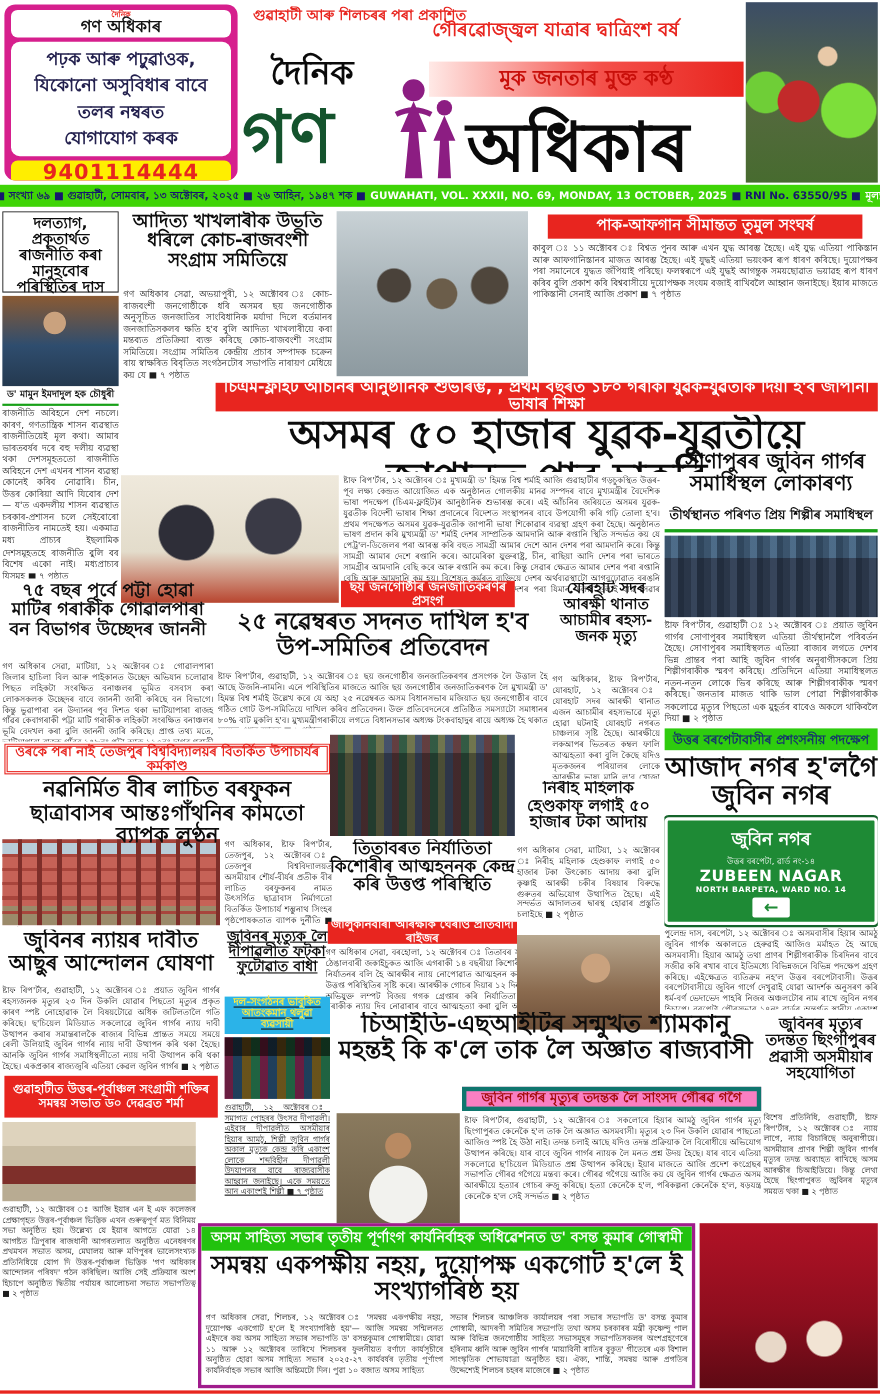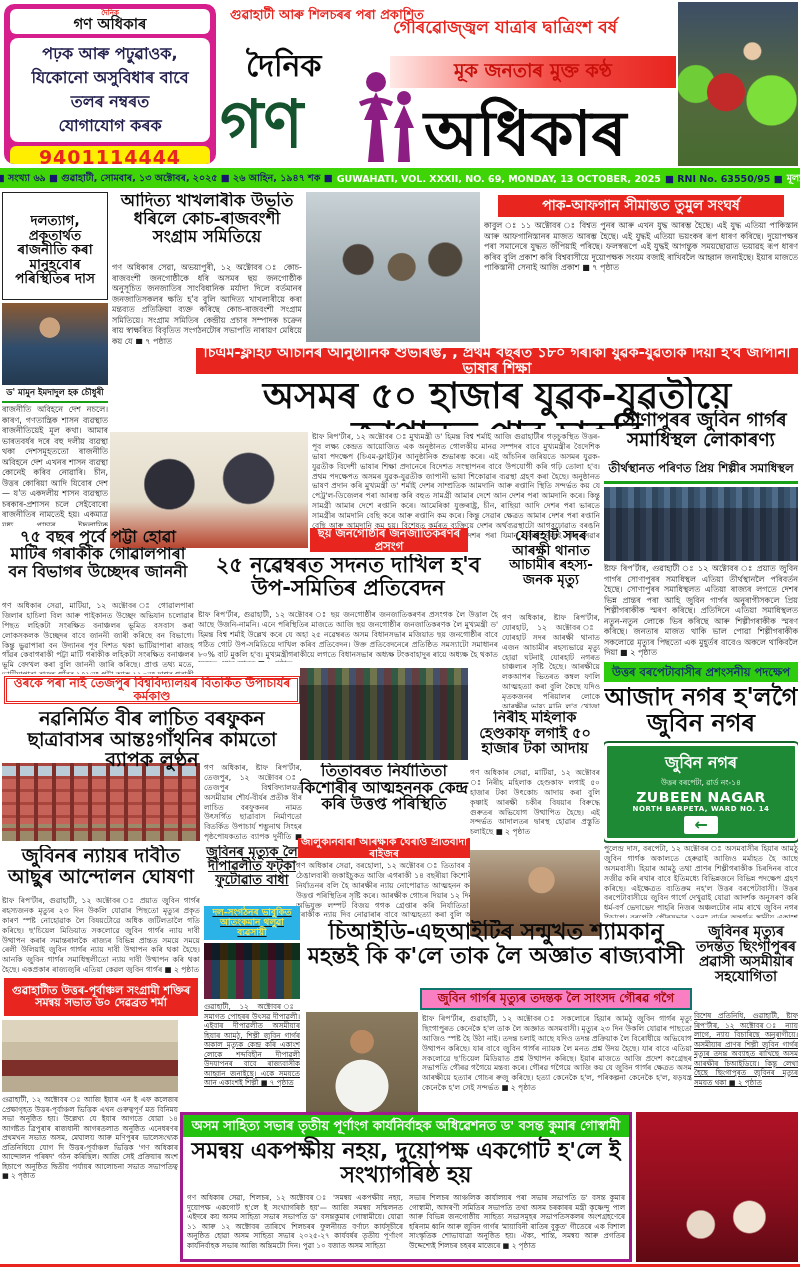--- a/index.html
+++ b/index.html
@@ -5,21 +5,21 @@
   html,body{margin:0;padding:0;background:#fff;}
   #page{position:relative;width:800px;height:1269px;background:#fff;
         font-family:"DejaVu Sans",sans-serif;color:#111;overflow:hidden;}
   .blk{position:absolute;overflow:hidden;}
   .hl{font-weight:bold;text-align:center;color:#0c0c0c;line-height:1.08;}
   .bodytxt{font-size:8px;line-height:1.32;text-align:justify;color:#1c1c1c;}
   .kick{display:flex;align-items:center;justify-content:center;font-weight:bold;text-align:center;line-height:1.1;}
   .kick-red{background:#e8251f;color:#fff;}
   .kick-green{background:#2ecc0e;color:#fff;}
   .kick-blue{background:#2bb3e8;color:#ffe93d;}
-  .kick-pink{background:#f97fc2;color:#a40b0b;border:2px solid #0f766e;}
+  .kick-pink{background:#f97fc2;color:#a40b0b;border:4px solid #0f766e;}
   .kick-white-red{background:#fff;color:#e8251f;border:3px double #e8251f;}
   .ph{position:absolute;overflow:hidden;}
   
   .ph-football{background:
     radial-gradient(circle at 62% 30%,#e8c9a8 0 6%,transparent 7%),
     radial-gradient(circle at 40% 55%,#c22a2a 0 16%,transparent 17%),
     radial-gradient(circle at 78% 60%,#7ddf3a 0 18%,transparent 19%),
     radial-gradient(circle at 15% 50%,#6fce37 0 14%,transparent 15%),
     linear-gradient(180deg,#3c4d66 0%,#55693f 55%,#476b2f 100%);}
   .ph-taliban{background:
@@ -111,21 +111,21 @@
   <div class="ph ph-football" style="left:678px;top:2px;width:120px;height:164px;"></div>
 
   <div class="blk" style="left:0;top:168px;width:800px;height:20px;background:#3fd406;display:flex;align-items:center;justify-content:center;gap:4px;white-space:nowrap;font-size:9.5px;font-weight:bold;">
     <span style="color:#16166e;">■ বছৰ ৩২ ■ সংখ্যা ৬৯ ■ গুৱাহাটী, সোমবাৰ, ১৩ অক্টোবৰ, ২০২৫ ■ ২৬ আহিন, ১৯৪৭ শক ■</span>
     <span style="color:#fff;">GUWAHATI, VOL. XXXII, NO. 69, MONDAY, 13 OCTOBER, 2025</span>
     <span style="color:#16166e;">■ RNI No. 63550/95 ■</span>
     <span style="color:#fff;">মূল্য ঃ ১০ টকা</span>
   </div>
 
   <div class="blk" style="left:2px;top:192px;width:106px;height:334px;">
-    <div class="hl" style="border:1px solid #222;padding:20px 2px;font-size:13.5px;height:66px;">দলত্যাগ, প্ৰকৃতাৰ্থত ৰাজনীতি কৰা মানুহবোৰ পৰিস্থিতিৰ দাস</div>
+    <div class="hl" style="border:1px solid #222;padding:3px 2px;font-size:13.5px;height:66px;">দলত্যাগ, প্ৰকৃতাৰ্থত ৰাজনীতি কৰা মানুহবোৰ পৰিস্থিতিৰ দাস</div>
     <div class="ph ph-mamun" style="position:static;width:106px;height:82px;margin-top:3px;"></div>
     <div style="font-size:8.5px;font-weight:bold;text-align:center;border-bottom:2px solid #18a018;padding:1px 0;">ড' মামুন ইমদাদুল হক চৌধুৰী</div>
     <div class="bodytxt" style="margin-top:2px;height:168px;">ৰাজনীতি অবিহনে দেশ নচলে। কাৰণ, গণতান্ত্ৰিক শাসন ব্যৱস্থাত ৰাজনীতিয়েই মূল কথা। আমাৰ ভাৰতবৰ্ষৰ দৰে বহু দলীয় ব্যৱস্থা থকা দেশসমূহততো ৰাজনীতি অবিহনে দেশ এখনৰ শাসন ব্যৱস্থা কোনেই কৰিব নোৱাৰি। চীন, উত্তৰ কোৰিয়া আদি যিবোৰ দেশ— য'ত একদলীয় শাসন ব্যৱস্থাত চৰকাৰ-প্ৰশাসন চলে সেইবোৰো ৰাজনীতিৰ নামতেই হয়। একমাত্ৰ মধ্য প্ৰাচ্যৰ ইছলামিক দেশসমূহতহে ৰাজনীতি বুলি বৰ বিশেষ একো নাই। মধ্যপ্ৰাচ্যৰ যিসমূহ ■ ৭ পৃষ্ঠাত</div>
   </div>
 
   <div class="blk" style="left:112px;top:192px;width:190px;height:152px;">
     <div class="hl" style="font-size:16.5px;height:68px;">আদিত্য খাখলাৰীক উভতি ধৰিলে কোচ-ৰাজবংশী সংগ্ৰাম সমিতিয়ে</div>
     <div class="bodytxt" style="margin-top:3px;height:78px;">গণ অধিকাৰ সেৱা, অভয়াপুৰী, ১২ অক্টোবৰ ঃ কোচ-ৰাজবংশী জনগোষ্ঠীকে ধৰি অসমৰ ছয় জনগোষ্ঠীক অনুসূচিত জনজাতিৰ সাংবিধানিক মৰ্যাদা দিলে বৰ্তমানৰ জনজাতিসকলৰ ক্ষতি হ'ব বুলি আদিত্য খাখলাৰীয়ে কৰা মন্তব্যত প্ৰতিক্ৰিয়া ব্যক্ত কৰিছে কোচ-ৰাজবংশী সংগ্ৰাম সমিতিয়ে। সংগ্ৰাম সমিতিৰ কেন্দ্ৰীয় প্ৰচাৰ সম্পাদক চক্ৰেন ৰায় স্বাক্ষৰিত বিবৃতিত সংগঠনটোৰ সভাপতি নাৰায়ণ মেধিয়ে কয় যে ■ ৭ পৃষ্ঠাত</div>
   </div>
 
@@ -215,21 +215,21 @@
     <div class="bodytxt" style="margin-top:3px;width:176px;height:80px;font-size:7.2px;">গুৱাহাটী, ১২ অক্টোবৰ ঃ আজি ইয়াৰ এন ই এফ কলেজৰ প্ৰেক্ষাগৃহত উত্তৰ-পূৰ্বাঞ্চল ভিত্তিক এখন গুৰুত্বপূৰ্ণ মত বিনিময় সভা অনুষ্ঠিত হয়। উল্লেখ্য যে ইয়াৰ আগতে যোৱা ১৪ আগষ্টত ত্ৰিপুৰাৰ ৰাজধানী আগৰতলাত অনুষ্ঠিত এনেধৰণৰ প্ৰথমখন সভাত অসম, মেঘালয় আৰু মণিপুৰৰ ভালেসংখ্যক প্ৰতিনিধিয়ে যোগ দি উত্তৰ-পূৰ্বাঞ্চল ভিত্তিক 'গণ অধিকাৰ আন্দোলন পৰিষদ' গঠন কৰিছিল। আজি সেই প্ৰক্ৰিয়াৰ অংশ হিচাপে অনুষ্ঠিত দ্বিতীয় পৰ্যায়ৰ আলোচনা সভাত সভাপতিত্ব ■ ২ পৃষ্ঠাত</div>
   </div>
 
   <div class="hl blk" style="left:300px;top:920px;width:392px;height:66px;font-size:22px;">চিআইডি-এছআইটিৰ সন্মুখত শ্যামকানু মহন্তই কি ক'লে তাক লৈ অজ্ঞাত ৰাজ্যবাসী</div>
   <div class="kick kick-pink blk" style="left:420px;top:988px;width:272px;height:22px;font-size:12px;box-sizing:border-box;">জুবিন গাৰ্গৰ মৃত্যুৰ তদন্তক লৈ সাংসদ গৌৰৱ গগৈ</div>
   <div class="ph ph-gogoi" style="left:306px;top:1012px;width:112px;height:106px;"></div>
   <div class="bodytxt blk" style="left:422px;top:1014px;width:270px;height:104px;font-size:7.5px;">ষ্টাফ ৰিপ'ৰ্টাৰ, গুৱাহাটী, ১২ অক্টোবৰ ঃ সকলোৰে হিয়াৰ আমঠু জুবিন গাৰ্গৰ মৃত্যু ছিংগাপুৰত কেনেকৈ হ'ল তাক লৈ অজ্ঞাত অসমবাসী। মৃত্যুৰ ২৩ দিন উকলি যোৱাৰ পাছতো আজিও স্পষ্ট হৈ উঠা নাই। তদন্ত চলাই আছে যদিও তদন্ত প্ৰক্ৰিয়াক লৈ বিৰোধীয়ে অভিযোগ উত্থাপন কৰিছে। যাৰ বাবে জুবিন গাৰ্গৰ ন্যায়ক লৈ মনত প্ৰশ্ন উদয় হৈছে। যাৰ বাবে এতিয়া সকলোৱে ছ'চিয়েল মিডিয়াত প্ৰশ্ন উত্থাপন কৰিছে। ইয়াৰ মাজতে আজি প্ৰদেশ কংগ্ৰেছৰ সভাপতি গৌৰৱ গগৈয়ে মন্তব্য কৰে। গৌৰৱ গগৈয়ে আজি কয় যে জুবিন গাৰ্গৰ ক্ষেত্ৰত অসম আৰক্ষীয়ে হত্যাৰ গোচৰ ৰুজু কৰিছে। হত্যা কেনেকৈ হ'ল, পৰিকল্পনা কেনেকৈ হ'ল, ষড়যন্ত্ৰ কেনেকৈ হ'ল সেই সন্দৰ্ভত ■ ২ পৃষ্ঠাত</div>
 
   <div class="blk" style="left:694px;top:924px;width:104px;height:186px;">
     <div class="hl" style="font-size:14px;height:84px;">জুবিনৰ মৃত্যুৰ তদন্তত ছিংগাপুৰৰ প্ৰৱাসী অসমীয়াৰ সহযোগিতা</div>
-    <div class="bodytxt" style="margin-top:3px;height:94px;font-size:7.2px;text-decoration:underline;">বিশেষ প্ৰতিনিধি, গুৱাহাটী, ষ্টাফ ৰিপ'ৰ্টাৰ, ১২ অক্টোবৰ ঃ ন্যায় লাগে, ন্যায় বিচাৰিছে অনুৰাগীয়ে। অসমীয়াৰ প্ৰাণৰ শিল্পী জুবিন গাৰ্গৰ মৃত্যুৰ তদন্ত অব্যাহত ৰাখিছে অসম আৰক্ষীৰ চিআইডিয়ে। কিন্তু লেথা হৈছে ছিংগাপুৰত জুবিনৰ মৃত্যুৰ সময়ত থকা ■ ২ পৃষ্ঠাত</div>
+    <div class="bodytxt" style="margin-top:3px;height:94px;font-size:7.2px;">বিশেষ প্ৰতিনিধি, গুৱাহাটী, ষ্টাফ ৰিপ'ৰ্টাৰ, ১২ অক্টোবৰ ঃ ন্যায় লাগে, ন্যায় বিচাৰিছে অনুৰাগীয়ে। অসমীয়াৰ প্ৰাণৰ শিল্পী জুবিন গাৰ্গৰ মৃত্যুৰ তদন্ত অব্যাহত ৰাখিছে অসম আৰক্ষীৰ চিআইডিয়ে। কিন্তু লেথা হৈছে ছিংগাপুৰত জুবিনৰ মৃত্যুৰ সময়ত থকা ■ ২ পৃষ্ঠাত</div>
   </div>
 
   <div class="blk" style="left:180px;top:1112px;width:452px;height:150px;border:3px solid #a01c8c;box-sizing:border-box;background:#fff;">
     <div class="kick kick-green" style="height:22px;font-size:13px;background:#22c20e;color:#fff;">অসম সাহিত্য সভাৰ তৃতীয় পূৰ্ণাংগ কাৰ্যনিৰ্বাহক অধিৱেশনত ড' বসন্ত কুমাৰ গোস্বামী</div>
     <div class="hl" style="font-size:22px;height:52px;margin-top:2px;">সমন্বয় একপক্ষীয় নহয়, দুয়োপক্ষ একগোট হ'লে ই সংখ্যাগৰিষ্ঠ হয়</div>
     <div style="display:flex;gap:6px;padding:2px 4px;">
       <div class="bodytxt" style="width:50%;height:64px;font-size:7.2px;">গণ অধিকাৰ সেৱা, শিলচৰ, ১২ অক্টোবৰ ঃ 'সমন্বয় একপক্ষীয় নহয়, দুয়োপক্ষ একগোট হ'লে ই সংখ্যাগৰিষ্ঠ হয়'— আজি সমন্বয় সন্মিলনত এইদৰে কয় অসম সাহিত্য সভাৰ সভাপতি ড' বসন্তকুমাৰ গোস্বামীয়ে। যোৱা ১১ আৰু ১২ অক্টোবৰ তাৰিখে শিলচৰৰ ফুলনীয়ত বৰ্ণাঢ্য কাৰ্যসূচীৰে অনুষ্ঠিত হোৱা অসম সাহিত্য সভাৰ ২০২৫-২৭ কাৰ্যবৰ্ষৰ তৃতীয় পূৰ্ণাংগ কাৰ্যনিৰ্বাহক সভাৰ আজি অন্তিমটো দিন। পুৱা ১০ বজাত অসম সাহিত্য</div>
       <div class="bodytxt" style="width:50%;height:64px;font-size:7.2px;">সভাৰ শিলচৰ আঞ্চলিক কাৰ্যালয়ৰ পৰা সভাৰ সভাপতি ড' বসন্ত কুমাৰ গোস্বামী, আদৰণী সমিতিৰ সভাপতি তথা অসম চৰকাৰৰ মন্ত্ৰী কৃষ্ণেন্দু পাল আৰু বিভিন্ন জনগোষ্ঠীয় সাহিত্য সভাসমূহৰ সভাপতিসকলৰ অংশগ্ৰহণেৰে হৰিনাম ধ্বনি আৰু জুবিন গাৰ্গৰ 'মায়াবিনী ৰাতিৰ বুকুত' গীতেৰে এক বিশাল সাংস্কৃতিক শোভাযাত্ৰা অনুষ্ঠিত হয়। ঐক্য, শান্তি, সমন্বয় আৰু প্ৰগতিৰ উদ্দেশ্যেই শিলচৰ চহৰৰ মাজেৰে ■ ২ পৃষ্ঠাত</div>
     </div>
   </div>

